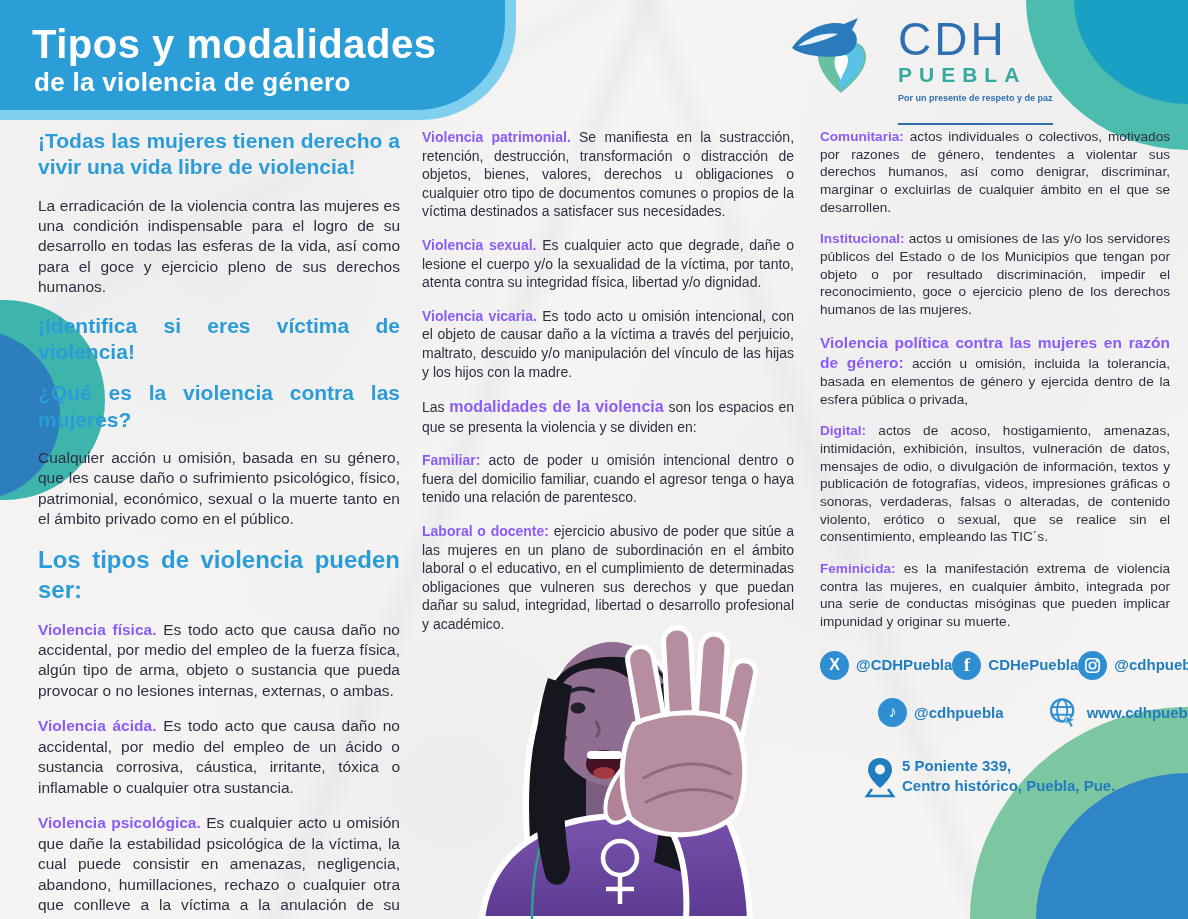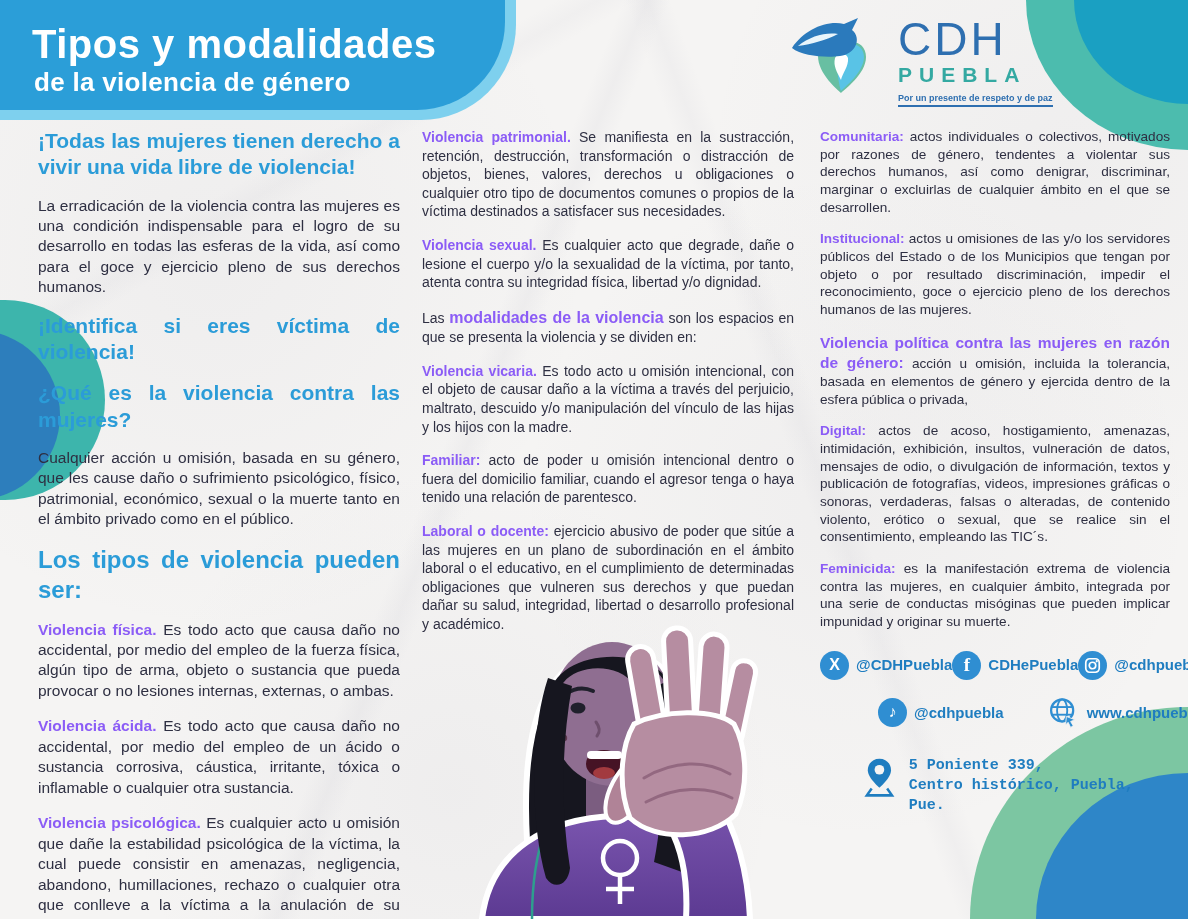--- a/index.html
+++ b/index.html
@@ -42,21 +42,21 @@
   .banner h1{margin:23px 0 0 32px;font-size:40px;line-height:1.05;color:#fff;letter-spacing:.5px;}
   .banner h2{margin:2px 0 8px 34px;font-size:26px;color:#fff;letter-spacing:.3px;}
   
   .logo{position:absolute;left:788px;top:10px;width:330px;height:105px;z-index:3;
     display:flex;align-items:flex-start;}
   .logo-mark{width:104px;height:96px;flex:0 0 auto;}
   .logo-text{margin-left:6px;margin-top:8px;}
   .logo-cdh{font-size:46px;font-weight:normal;color:#2e6fb0;letter-spacing:3px;line-height:.95;}
   .logo-puebla{font-size:21px;font-weight:bold;color:#34a9a2;letter-spacing:7px;line-height:1.2;}
   .logo-tagline{font-size:9px;font-weight:bold;color:#2e6fb0;border-bottom:2px solid #2e6fb0;
-    padding-bottom:2px;margin-top:2px;display:inline-block;}
+    padding-bottom:20px;margin-top:2px;display:inline-block;}
   
   .col{position:absolute;z-index:2;text-align:justify;}
   .col-left{left:38px;top:128px;width:362px;font-size:15.5px;line-height:1.32;}
   .col-mid{left:422px;top:128px;width:372px;font-size:14px;line-height:1.33;}
   .col-right{left:820px;top:128px;width:350px;font-size:13.6px;line-height:1.3;}
   .h-big{color:#2b9cd8;font-weight:bold;font-size:21px;line-height:1.25;margin:0 0 14px 0;}
   .h-mid{color:#2b9cd8;font-weight:bold;font-size:24px;line-height:1.25;margin:0 0 12px 0;}
   .col p{margin:0 0 15px 0;}
   .col-right p{margin:0 0 14px 0;}
   .lead{color:#8b5cf6;font-weight:bold;}
@@ -68,21 +68,21 @@
   
   .social-row1{display:flex;align-items:center;justify-content:space-between;margin-top:20px;}
   .social-row2{display:flex;align-items:center;gap:42px;margin:16px 0 0 58px;}
   .social-item{display:flex;align-items:center;gap:7px;}
   .social-badge{width:29px;height:29px;border-radius:50%;background:#2f8ed2;color:#fff;
     display:flex;align-items:center;justify-content:center;flex:0 0 auto;}
   .social-label{color:#1f7dc0;font-weight:bold;font-size:15px;white-space:nowrap;}
   .x-glyph{font-weight:bold;font-size:16px;}
   .f-glyph{font-weight:bold;font-size:19px;font-family:"Liberation Serif",serif;}
   .note-glyph{font-size:16px;}
-  .address{display:flex;align-items:flex-start;gap:12px;margin:26px 0 0 42px;font-family:Liberation Mono, monospace;}
+  .address{display:flex;align-items:flex-start;gap:4px;margin:26px 0 0 42px;}
   .address-text{color:#1f7dc0;font-weight:bold;font-size:15px;line-height:1.35;text-align:left;}
 </style>
 </head>
 <body>
 
 <div class="page">
 
   <div class="corner-tr-outer"></div>
   <div class="corner-tr-inner"></div>
   <div class="left-circle-outer"></div>
@@ -121,22 +121,22 @@
     <p class="indent2">Cualquier acción u omisión, basada en su género, que les cause daño o sufrimiento psicológico, físico, patrimonial, económico, sexual o la muerte tanto en el ámbito privado como en el público.</p>
     <p class="h-mid mt-lg">Los tipos de violencia pueden ser:</p>
     <p><span class="lead">Violencia física.</span> <span>Es todo acto que causa daño no accidental, por medio del empleo de la fuerza física, algún tipo de arma, objeto o sustancia que pueda provocar o no lesiones internas, externas, o ambas.</span></p>
     <p><span class="lead">Violencia ácida.</span> <span>Es todo acto que causa daño no accidental, por medio del empleo de un ácido o sustancia corrosiva, cáustica, irritante, tóxica o inflamable o cualquier otra sustancia.</span></p>
     <p><span class="lead">Violencia psicológica.</span> <span>Es cualquier acto u omisión que dañe la estabilidad psicológica de la víctima, la cual puede consistir en amenazas, negligencia, abandono, humillaciones, rechazo o cualquier otra que conlleve a la víctima a la anulación de su autoestima e incluso al suicidio.</span></p>
   </div>
 
   <div class="col col-mid">
     <p><span class="lead">Violencia patrimonial.</span> <span>Se manifiesta en la sustracción, retención, destrucción, transformación o distracción de objetos, bienes, valores, derechos u obligaciones o cualquier otro tipo de documentos comunes o propios de la víctima destinados a satisfacer sus necesidades.</span></p>
     <p><span class="lead">Violencia sexual.</span> <span>Es cualquier acto que degrade, dañe o lesione el cuerpo y/o la sexualidad de la víctima, por tanto, atenta contra su integridad física, libertad y/o dignidad.</span></p>
+    <p><span class="lead">Violencia vicaria.</span> <span>Es todo acto u omisión intencional, con el objeto de causar daño a la víctima a través del perjuicio, maltrato, descuido y/o manipulación del vínculo de las hijas y los hijos con la madre.</span></p>
     <p><span>Las</span> <span class="lead" style="font-size:16px">modalidades de la violencia</span> <span>son los espacios en que se presenta la violencia y se dividen en:</span></p>
-    <p><span class="lead">Violencia vicaria.</span> <span>Es todo acto u omisión intencional, con el objeto de causar daño a la víctima a través del perjuicio, maltrato, descuido y/o manipulación del vínculo de las hijas y los hijos con la madre.</span></p>
     <p><span class="lead">Familiar:</span> <span>acto de poder u omisión intencional dentro o fuera del domicilio familiar, cuando el agresor tenga o haya tenido una relación de parentesco.</span></p>
     <p><span class="lead">Laboral o docente:</span> <span>ejercicio abusivo de poder que sitúe a las mujeres en un plano de subordinación en el ámbito laboral o el educativo, en el cumplimiento de determinadas obligaciones que vulneren sus derechos y que puedan dañar su salud, integridad, libertad o desarrollo profesional y académico.</span></p>
   </div>
 
   <div class="col col-right">
     <p><span class="lead">Comunitaria:</span> <span>actos individuales o colectivos, motivados por razones de género, tendentes a violentar sus derechos humanos, así como denigrar, discriminar, marginar o excluirlas de cualquier ámbito en el que se desarrollen.</span></p>
     <p><span class="lead">Institucional:</span> <span>actos u omisiones de las y/o los servidores públicos del Estado o de los Municipios que tengan por objeto o por resultado discriminación, impedir el reconocimiento, goce o ejercicio pleno de los derechos humanos de las mujeres.</span></p>
     <p><span class="lead" style="font-size:15.5px">Violencia política contra las mujeres en razón de género:</span> <span>acción u omisión, incluida la tolerancia, basada en elementos de género y ejercida dentro de la esfera pública o privada,</span></p>
     <p><span class="lead">Digital:</span> <span>actos de acoso, hostigamiento, amenazas, intimidación, exhibición, insultos, vulneración de datos, mensajes de odio, o divulgación de información, textos y publicación de fotografías, videos, impresiones gráficas o sonoras, verdaderas, falsas o alteradas, de contenido violento, erótico o sexual, que se realice sin el consentimiento, empleando las TIC´s.</span></p>
     <p><span class="lead">Feminicida:</span> <span>es la manifestación extrema de violencia contra las mujeres, en cualquier ámbito, integrada por una serie de conductas misóginas que pueden implicar impunidad y originar su muerte.</span></p>

